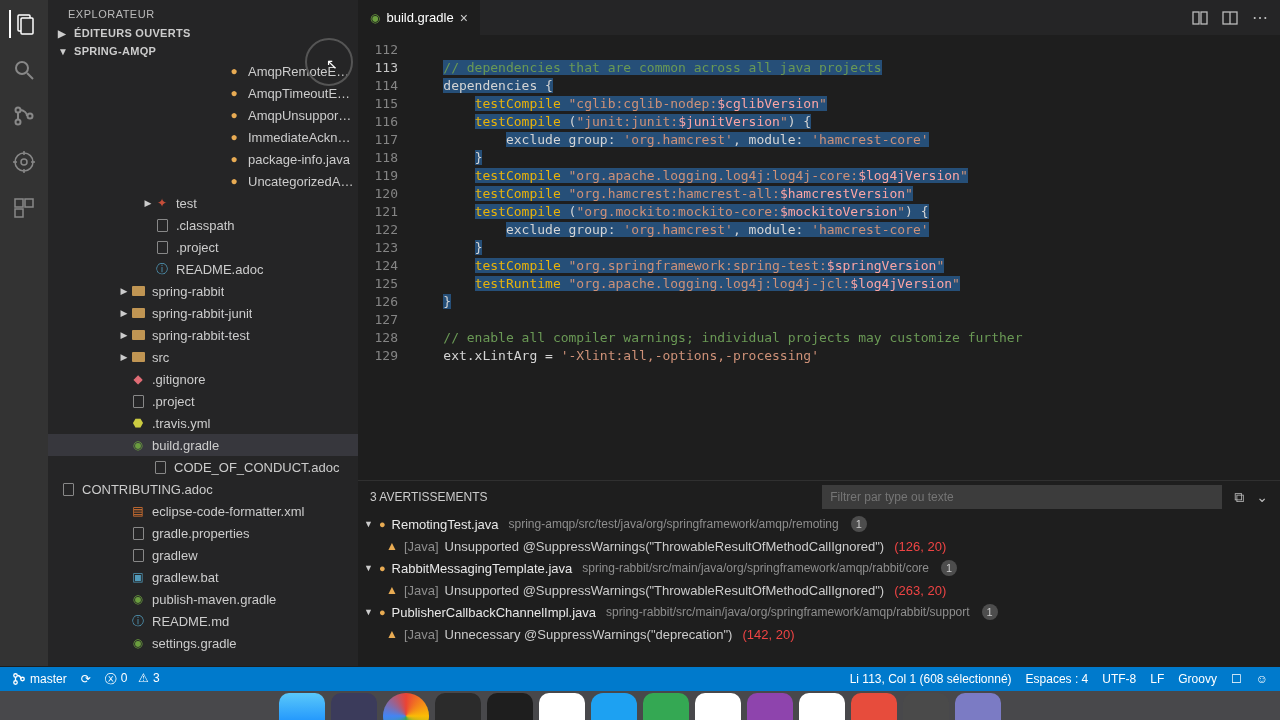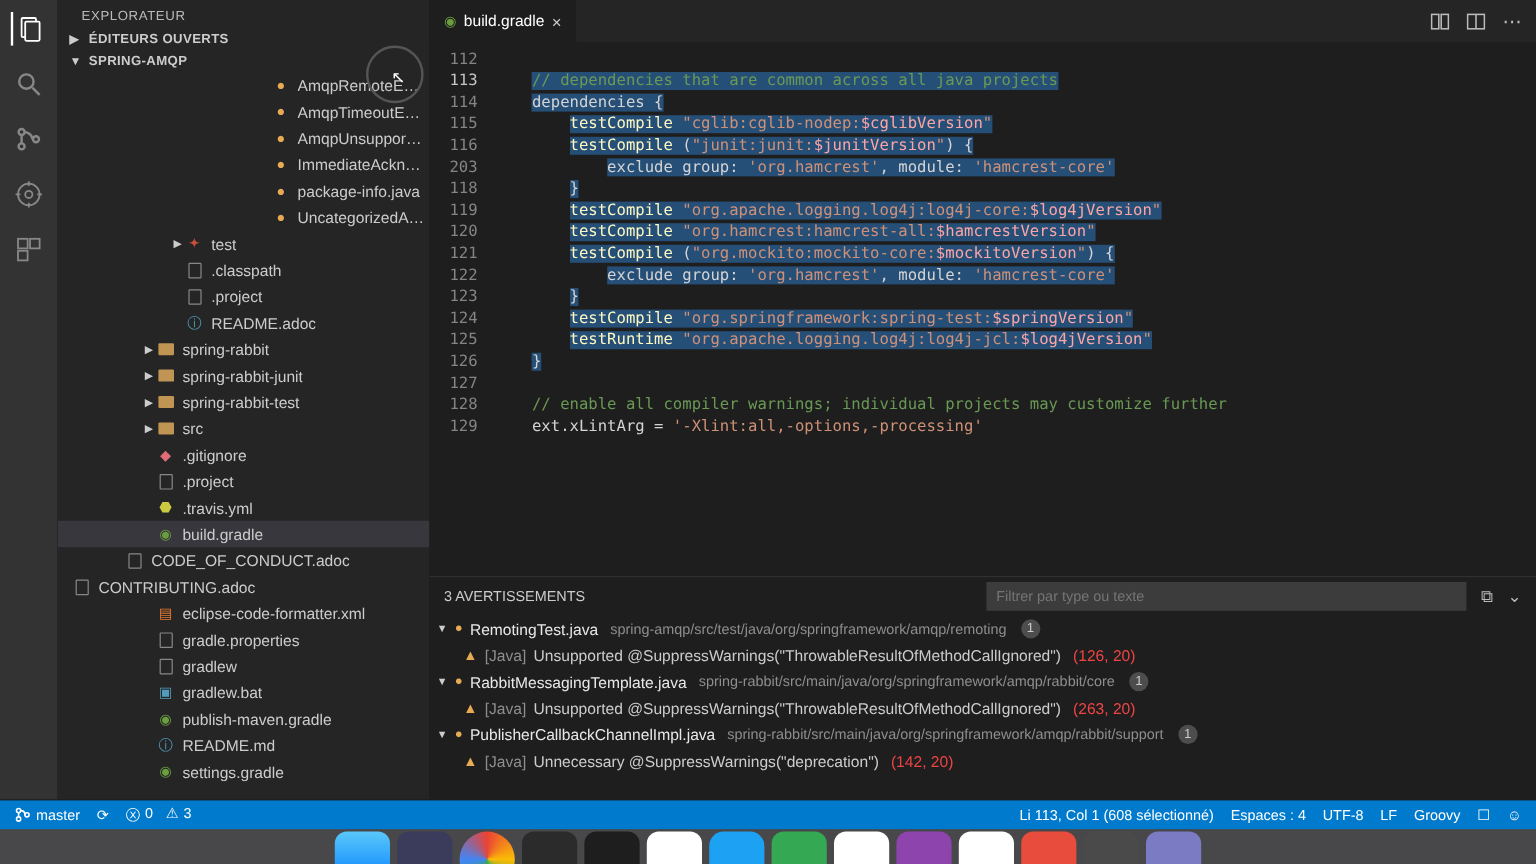--- a/index.html
+++ b/index.html
@@ -27,21 +27,21 @@
 .tab .close { color: #ccc; font-size: 14px; cursor: pointer; }
 .tab-actions { margin-left: auto; display: flex; align-items: center; gap: 14px; padding-right: 12px; color: #bbb; }
 .editor { flex: 1; display: flex; overflow: hidden; font-family: "Menlo","Consolas",monospace; font-size: 13px; line-height: 18px; }
 .gutter { width: 54px; text-align: right; color: #858585; padding-right: 14px; padding-top: 6px; user-select: none; }
 .gutter .ln { height: 18px; }
 .gutter .cur { color: #c6c6c6; }
 .code { flex: 1; padding-top: 6px; overflow: hidden; }
 .code-line { height: 18px; white-space: pre; }
 .sel { background: #264f78; }
 .tok-com { color: #6a9955; }
-.tok-kw2 { color: #fef9c3; }
+.tok-kw2 { color: #eab308; }
 .tok-plain { color: #d4d4d4; }
 .tok-str { color: #ce9178; }
 .tok-interp { color: #fca5a5; }
 .tok-punc { color: #d4d4d4; }
 .panel { height: 186px; border-top: 1px solid #303030; background: #1e1e1e; display: flex; flex-direction: column; font-size: 13px; }
 .panel-hdr { display: flex; align-items: center; height: 32px; padding: 0 12px; gap: 12px; color: #ccc; }
 .panel-hdr .count { font-size: 12px; color: #ccc; }
 .panel-hdr input { margin-left: auto; background: #3c3c3c; border: none; color: #ccc; padding: 3px 8px; font-size: 12px; width: 400px; height: 24px; }
 .panel-hdr .pact { color: #bbb; cursor: pointer; font-size: 14px; }
 .problems { flex: 1; overflow: auto; padding: 0 6px; }
@@ -217,21 +217,21 @@
       <div class="tree-item" style="padding-left:70px">
           <span class="chev"></span>
           <span class="ficon" style="color:#cbcb41">⬣</span>
           <span class="label">.travis.yml</span>
         </div>
       <div class="tree-item selected" style="padding-left:70px">
           <span class="chev"></span>
           <span class="ficon" style="color:#6b9e3f">◉</span>
           <span class="label">build.gradle</span>
         </div>
-      <div class="tree-item" style="padding-left:44px">
+      <div class="tree-item" style="padding-left:92px">
           <span class="chev"></span>
           <span class="ficon">
             <span class="file-icon-doc"></span>
           </span>
           <span class="label">CODE_OF_CONDUCT.adoc</span>
         </div>
       <div class="tree-item" style="">
           <span class="chev"></span>
           <span class="ficon">
             <span class="file-icon-doc"></span>
@@ -304,21 +304,21 @@
       </div>
     </div>
 
     <div class="editor">
       <div class="gutter">
         <div class="ln">112</div>
           <div class="ln cur">113</div>
           <div class="ln">114</div>
           <div class="ln">115</div>
           <div class="ln">116</div>
-          <div class="ln">203</div>
+          <div class="ln">117</div>
           <div class="ln">118</div>
           <div class="ln">119</div>
           <div class="ln">120</div>
           <div class="ln">121</div>
           <div class="ln">122</div>
           <div class="ln">123</div>
           <div class="ln">124</div>
           <div class="ln">125</div>
           <div class="ln">126</div>
           <div class="ln">127</div>

